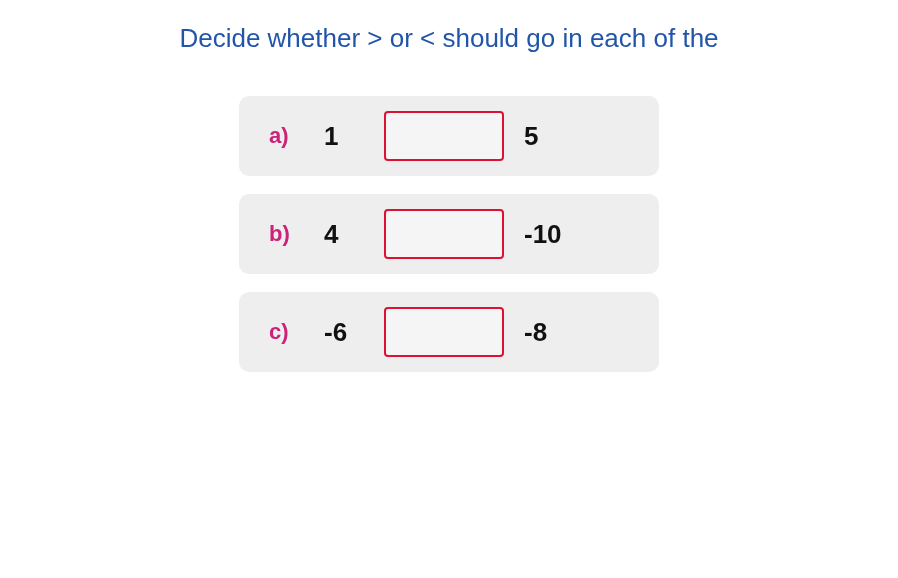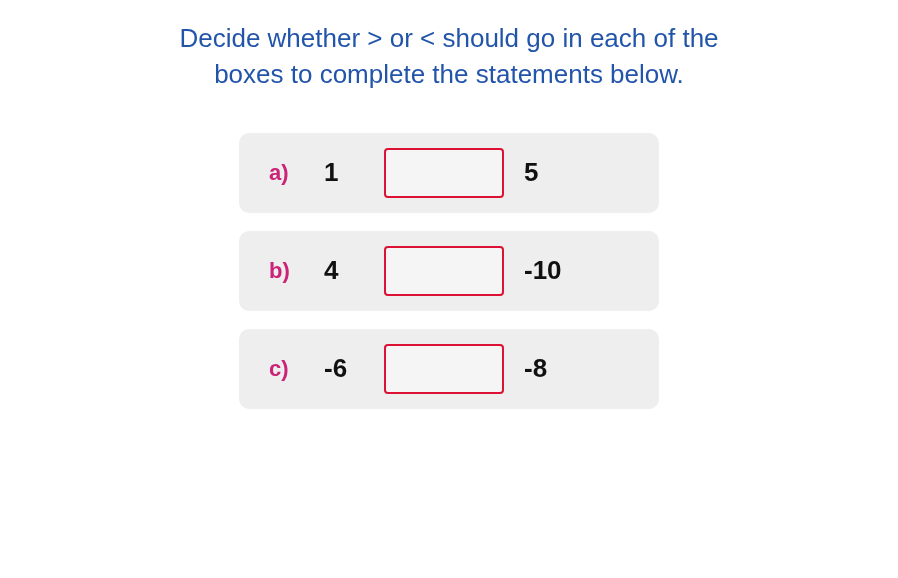--- a/index.html
+++ b/index.html
@@ -15,21 +15,21 @@
       font-family: Arial, sans-serif;
       display: flex;
       flex-direction: column;
       align-items: center;
       padding-top: 20px;
     }
 
     .instruction {
       color: #2255aa;
       font-size: 26px;
-      text-align: center;
+      text-align: left;
       line-height: 1.4;
       margin-bottom: 40px;
       max-width: 860px;
     }
 
     .questions-container {
       display: flex;
       flex-direction: column;
       gap: 18px;
       align-items: center;
@@ -73,21 +73,20 @@
       font-weight: bold;
       color: #111111;
       min-width: 50px;
     }
   </style>
 </head>
 <body>
 
 <div class="instruction">
   <div>Decide whether &gt; or &lt; should go in each of the</div>
-  <div>boxes to complete the statements below.</div>
 </div>
 
 <div class="questions-container">
 
   <div class="question-row">
     <span class="label">a)</span>
     <span class="number">1</span>
     <div class="answer-box"></div>
     <span class="number-right">5</span>
   </div>

